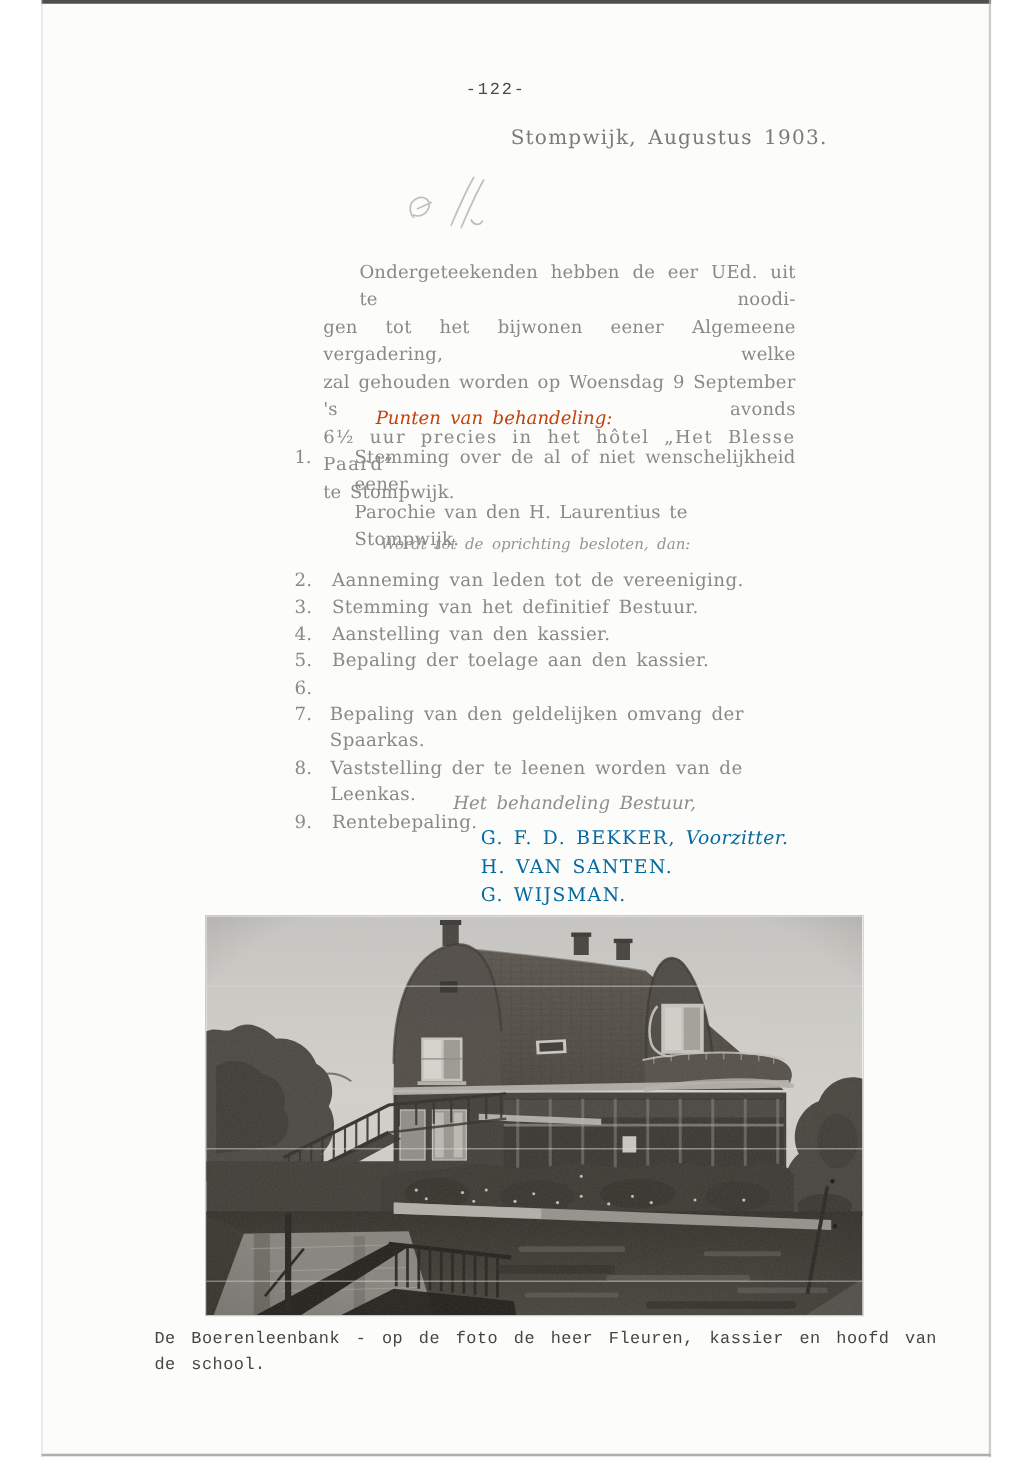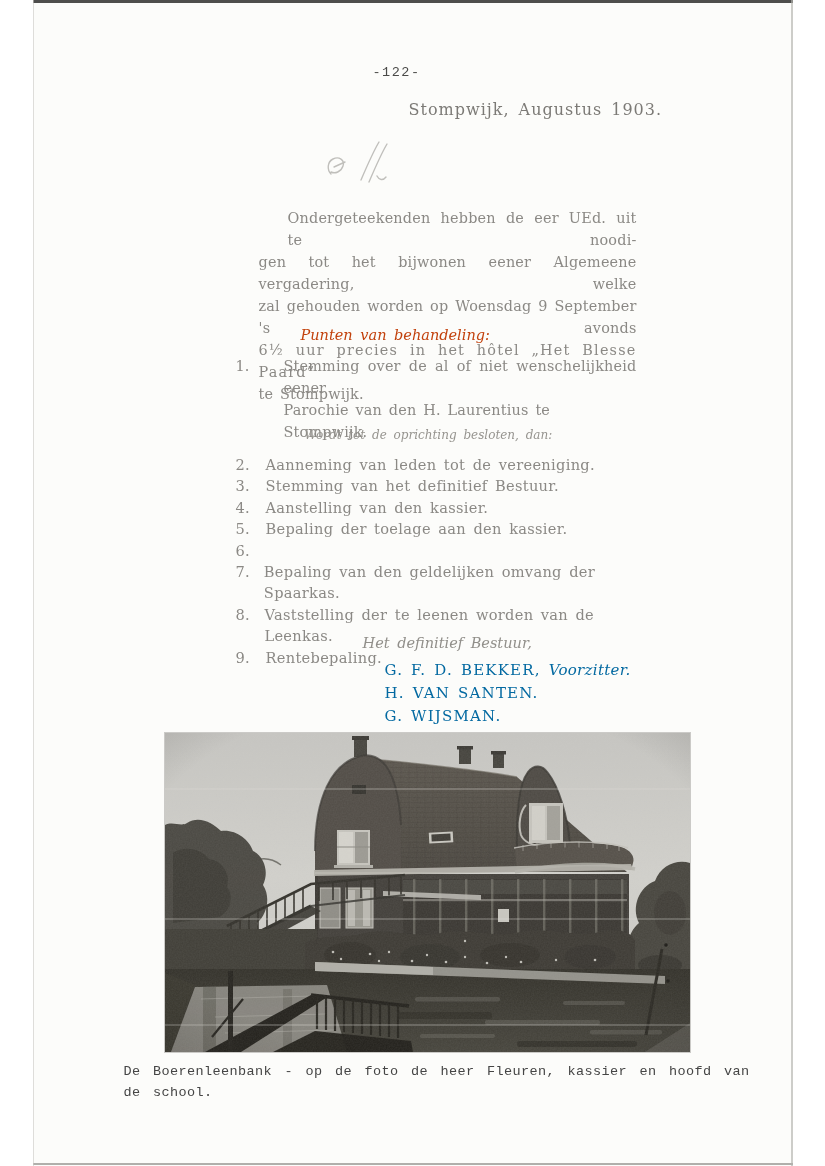--- a/index.html
+++ b/index.html
@@ -140,21 +140,21 @@
     <div class="agenda-row">
         <span class="num">8.</span>
         <span class="itext">Vaststelling der te leenen worden van de Leenkas.</span>
       </div>
     <div class="agenda-row">
         <span class="num">9.</span>
         <span class="itext">Rentebepaling.</span>
       </div>
   </div>
 
-  <div class="closing">Het definitief Bestuur,</div>
+  <div class="closing">Het behandeling Bestuur,</div>
 
   <div class="signatures">
     <div class="sig"><span class="sig-name">G. F. D. BEKKER,</span> <span class="sig-title">Voorzitter.</span></div>
     <div class="sig"><span class="sig-name">H. VAN SANTEN.</span></div>
     <div class="sig"><span class="sig-name">G. WIJSMAN.</span></div>
   </div>
 
   <div class="photo" role="img" aria-label="Black-and-white photograph of the Boerenleenbank, a house with curved tiled gables and a balcony, seen across a ditch with a wooden bridge, stair railing and trees">
     <svg width="525" height="319" viewBox="0 0 525 319">
       <defs>

